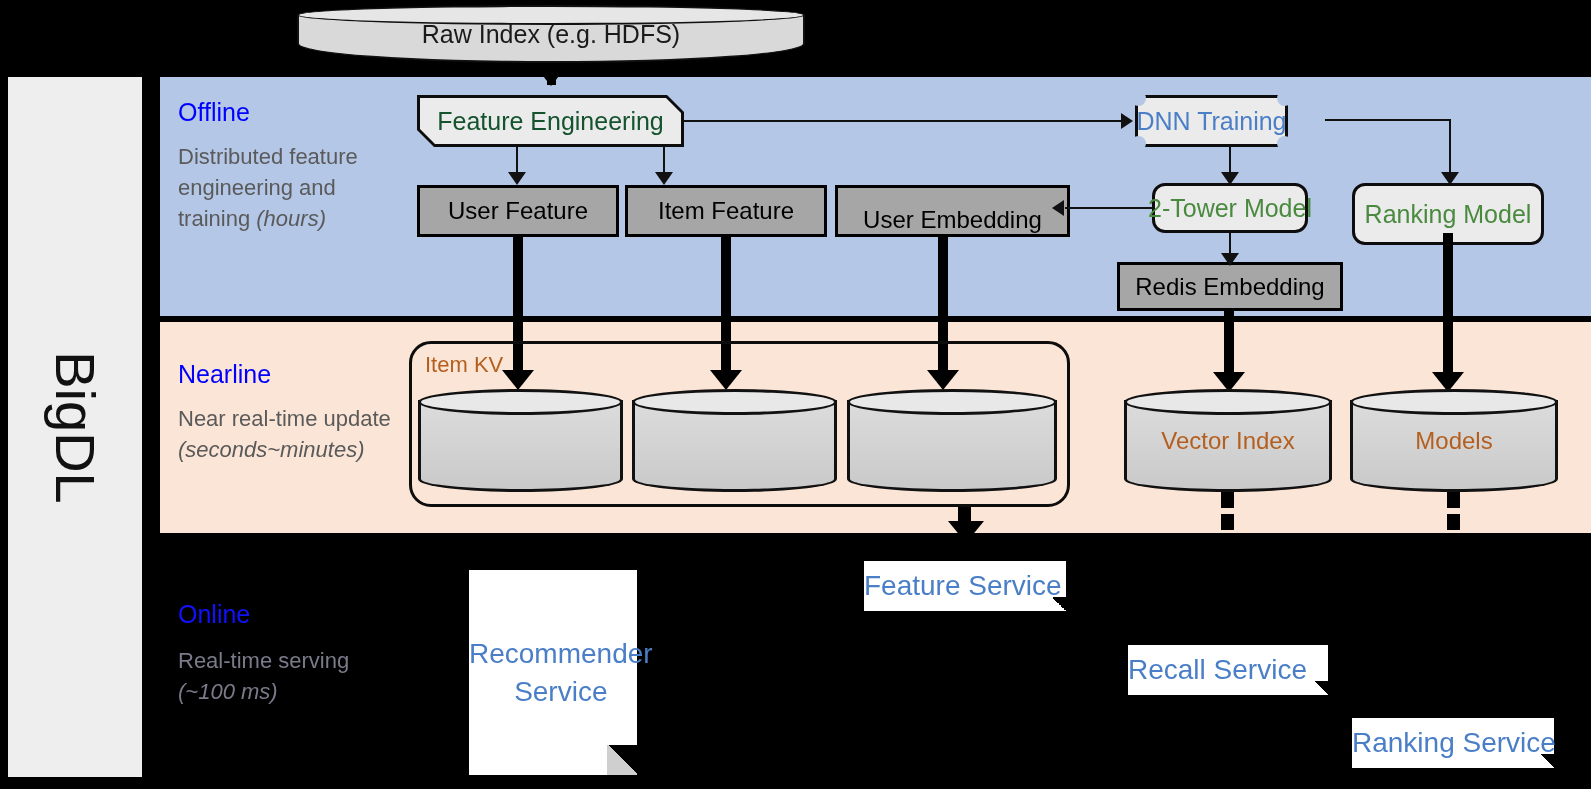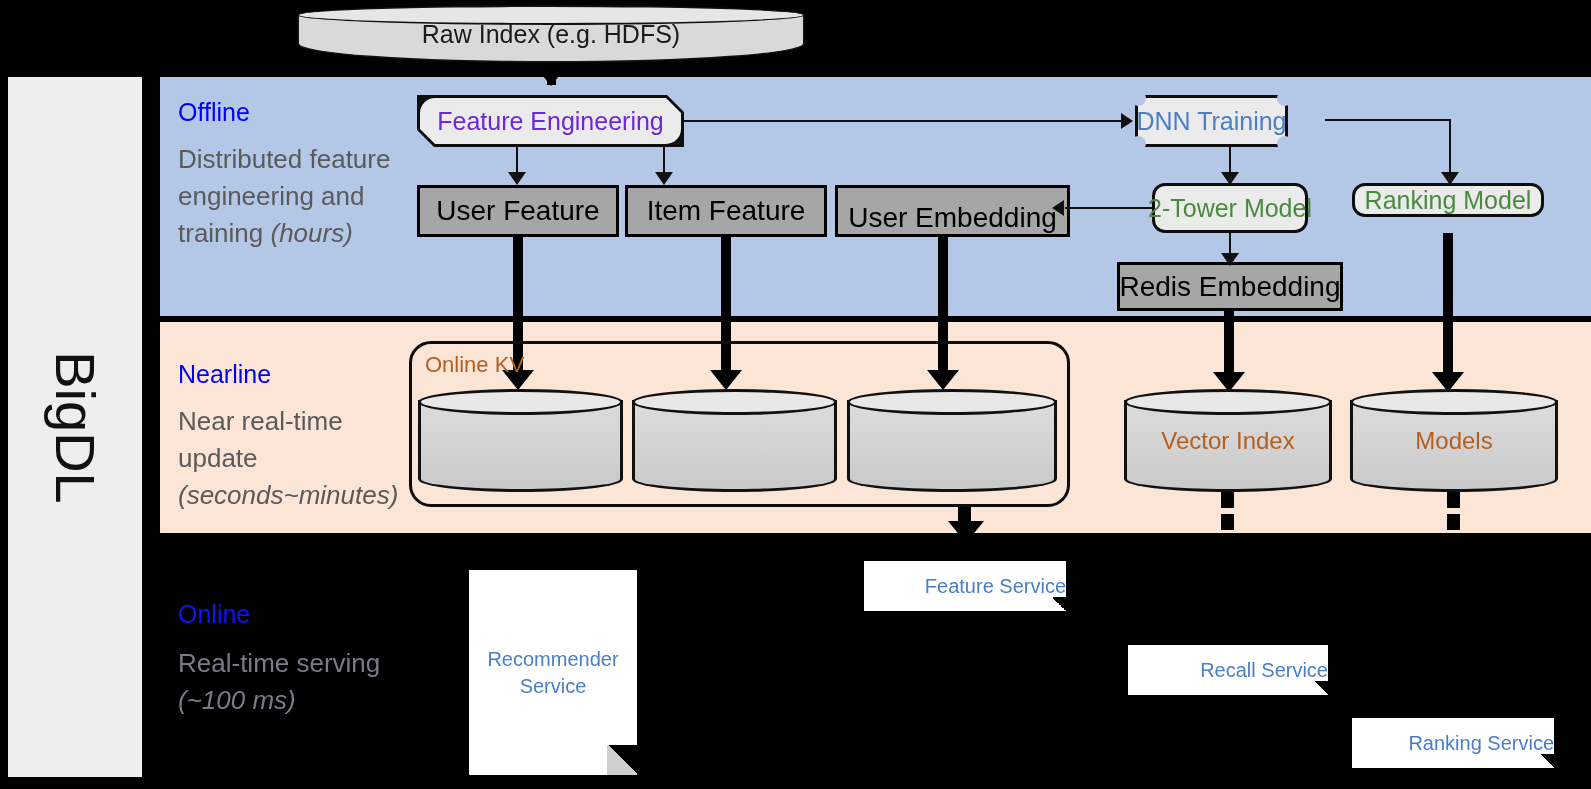--- a/index.html
+++ b/index.html
@@ -13,41 +13,41 @@
   #band-online{left:160px;top:539px;width:1431px;height:250px;background:#000000;}
 
   
   #bigdl-rail{position:absolute;left:8px;top:77px;width:134px;height:700px;background:#eeeeee;}
   #bigdl-label{position:absolute;left:0;top:0;width:134px;height:700px;display:flex;align-items:center;justify-content:center;}
   #bigdl-label span{display:block;font-size:56px;color:#111;white-space:nowrap;
      transform:rotate(90deg);transform-origin:center center;letter-spacing:0px;}
 
   
   .cap-title{position:absolute;font-size:25px;color:#0000ff;font-weight:400;white-space:nowrap;}
-  .cap-desc{position:absolute;font-size:26px;color:#5a5a5a;line-height:1.42;width:230px;}
+  .cap-desc{position:absolute;font-size:22px;color:#5a5a5a;line-height:1.42;width:230px;}
   .cap-desc i{font-style:italic;}
   #cap-offline-title{left:178px;top:98px;}
   #cap-offline-desc{left:178px;top:141px;}
   #cap-nearline-title{left:178px;top:360px;}
   #cap-nearline-desc{left:178px;top:403px;}
   #cap-online-title{left:178px;top:600px;color:#1111ff;}
   #cap-online-desc{left:178px;top:645px;color:#7a7a8a;}
 
   
   .box{position:absolute;box-sizing:border-box;display:flex;align-items:center;justify-content:center;
        text-align:center;white-space:nowrap;}
 
   
-  .grey-box{background:#a6a6a6;border:3px solid #000;color:#000;font-size:28px;}
+  .grey-box{background:#a6a6a6;border:3px solid #000;color:#000;font-size:24px;}
   .chamfer-wrap{position:absolute;}
   .chamfer-wrap::before{content:"";position:absolute;inset:0;background:#0d0d0d;
      clip-path:polygon(0 0, calc(100% - 17px) 0, 100% 17px, 100% 100%, 17px 100%, 0 calc(100% - 17px));}
   .chamfer-wrap .inner{position:absolute;inset:3px;background:#ebebeb;
      clip-path:polygon(0 0, calc(100% - 15px) 0, 100% 15px, 100% 100%, 15px 100%, 0 calc(100% - 15px));
-     display:flex;align-items:center;justify-content:center;color:#6d28d9;font-size:25px;white-space:nowrap;border-radius:15px;}
+     display:flex;align-items:center;justify-content:center;color:#14532d;font-size:25px;white-space:nowrap;}
 
   
   .card-wrap{position:absolute;}
   .card-wrap .cbg{position:absolute;inset:0;background:#0d0d0d;border-radius:4px;}
   .card-wrap .cin{position:absolute;inset:3px;background:#ebebeb;display:flex;align-items:center;
      justify-content:center;color:#4a7ec7;font-size:25px;white-space:nowrap;}
   .card-wrap .notch{position:absolute;width:15px;height:15px;background:#b4c7e7;border-radius:50%;}
   .card-wrap .n1{left:-4px;top:-4px;}
   .card-wrap .n2{right:-4px;top:-4px;}
   .card-wrap .n3{left:-4px;bottom:-4px;}
@@ -76,22 +76,22 @@
      border:2px solid #111;border-radius:50%;box-sizing:border-box;}
   #rawdata .lbl{position:absolute;left:0;right:0;top:0;bottom:0;display:flex;align-items:center;
      justify-content:center;color:#1a1a1a;font-size:25px;white-space:nowrap;}
 
   
   #redis-group{position:absolute;left:409px;top:341px;width:661px;height:166px;
      border:3px solid #0d0d0d;border-radius:22px;box-sizing:border-box;}
   #redis-label{position:absolute;left:425px;top:352px;font-size:22px;color:#b45f1f;}
 
   
-  .note{position:absolute;background:#ffffff;color:#4a7ec7;font-size:20px;
-     display:flex;align-items:center;justify-content:flex-end;text-align:center;box-sizing:border-box;
+  .note{position:absolute;background:#ffffff;color:#4a7ec7;font-size:28px;
+     display:flex;align-items:center;justify-content:flex-start;text-align:center;box-sizing:border-box;
      white-space:nowrap;}
   .note .fold{position:absolute;right:0;bottom:0;width:14px;height:14px;
      background:linear-gradient(225deg,#000 0 50%,transparent 50%);}
   #note-recommender{left:469px;top:570px;width:168px;height:205px;white-space:normal;line-height:1.35;}
   #note-recommender .fold{width:30px;height:30px;background:linear-gradient(225deg,#000 0 48%,#cfcfcf 48%);}
   #note-feature{left:864px;top:561px;width:202px;height:50px;}
   #note-recall{left:1128px;top:645px;width:200px;height:50px;}
   #note-ranking{left:1352px;top:718px;width:202px;height:50px;}
 
   
@@ -177,21 +177,21 @@
   <div class="box grey-box" style="left:835px;top:185px;width:235px;height:52px;align-items:flex-end;">
     <span>User Embedding</span>
   </div>
   <div class="box grey-box" style="left:1117px;top:262px;width:226px;height:49px;">
     <span>Redis Embedding</span>
   </div>
 
   <div class="box round-box" style="left:1152px;top:183px;width:156px;height:50px;">
     <span>2-Tower Model</span>
   </div>
-  <div class="box round-box" style="left:1352px;top:183px;width:192px;height:34px;">
+  <div class="box round-box" style="left:1352px;top:183px;width:192px;height:62px;">
     <span>Ranking Model</span>
   </div>
 
   <div class="ln" style="left:1065px;top:207px;width:88px;height:2px;"></div>
   <div class="arrowleft" style="left:1052px;top:200px;"></div>
 
   <div class="ln" style="left:1229px;top:233px;width:2px;height:26px;"></div>
   <div class="arrowdown" style="left:1221px;top:253px;"></div>
 
   <div class="ln thick" style="left:513px;top:237px;width:10px;height:146px;"></div>
@@ -203,21 +203,21 @@
   <div class="ln thick" style="left:938px;top:237px;width:10px;height:146px;"></div>
   <div class="arrowdown big" style="left:927px;top:370px;"></div>
 
   <div class="ln thick" style="left:1224px;top:311px;width:10px;height:74px;"></div>
   <div class="arrowdown big" style="left:1213px;top:372px;"></div>
 
   <div class="ln thick" style="left:1443px;top:233px;width:10px;height:152px;"></div>
   <div class="arrowdown big" style="left:1432px;top:372px;"></div>
 
   <div id="redis-group"></div>
-  <div id="redis-label">Online KV</div>
+  <div id="redis-label">Item KV</div>
 
   <div class="cyl" style="left:418px;top:389px;width:205px;height:103px;">
     <div class="body"></div>
     <div class="top"></div>
     <div class="lbl"></div>
   </div>
   <div class="cyl" style="left:632px;top:389px;width:205px;height:103px;">
     <div class="body"></div>
     <div class="top"></div>
     <div class="lbl"></div>

